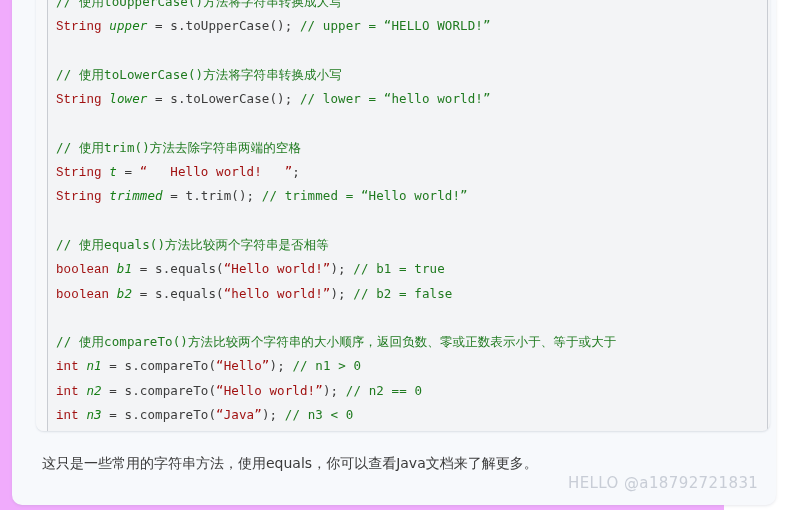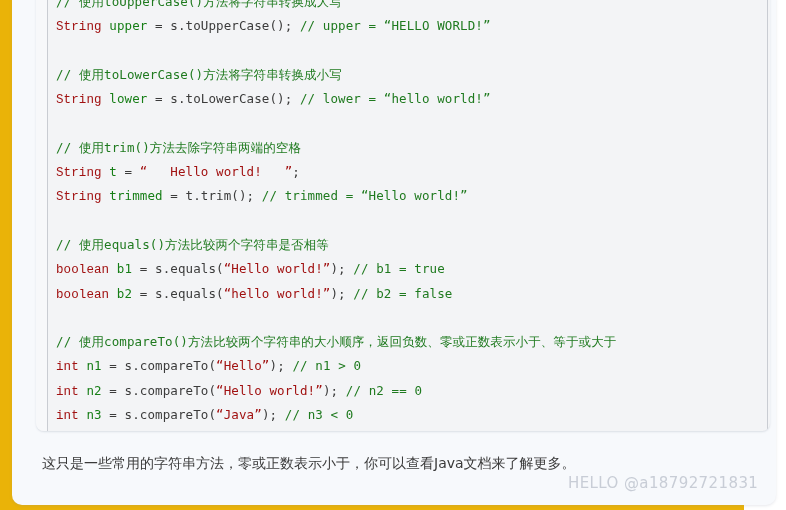--- a/index.html
+++ b/index.html
@@ -11,22 +11,21 @@
     background: #ffffff;
   }
   body {
     font-family: "Liberation Sans", sans-serif;
   }
 
   .page {
     position: relative;
     width: 724px;
     height: 510px;
-    background: #eab308;
-    padding-left: 20px;
+    background: #f0abfc;
   }
 
   
   .article-card {
     position: absolute;
     left: 12px;
     top: -10px;
     width: 764px;
     height: 515px;
     background: #f7f9fc;
@@ -84,21 +83,21 @@
     line-height: 24.3px;
     white-space: pre;
     letter-spacing: 0.1px;
   }
 
   .line { height: 24.3px; }
   .line.blank { height: 24.3px; }
 
   .tok-comment  { color: #1f7a1f; }
   .tok-type     { color: #a11111; font-family: Liberation Mono, monospace; }
-  .tok-name     { color: #167e16; }
+  .tok-name     { color: #167e16; font-style: italic; }
   .tok-plain    { color: #3b3b3b; }
   .tok-string   { color: #a11111; margin-top: 19px; }
 
   
   .para {
     position: absolute;
     left: 30px;
     top: 462px;
     width: 700px;
     font-family: "DejaVu Sans", "Liberation Sans", sans-serif;
@@ -127,19 +126,19 @@
 
   <div class="article-card">
 
     <div class="code-block">
       <div class="gutter"></div>
       <div class="gutter-rule"></div>
       <div class="code-scroll-track"></div>
       <div class="code-area" id="code-area"><div class="line"><span class="tok-comment">// 使用toUpperCase()方法将字符串转换成大写</span></div><div class="line"><span class="tok-type">String</span><span class="tok-plain"> </span><span class="tok-name">upper</span><span class="tok-plain"> = s.toUpperCase(); </span><span class="tok-comment">// upper = “HELLO WORLD!”</span></div><div class="line blank">&nbsp;</div><div class="line"><span class="tok-comment">// 使用toLowerCase()方法将字符串转换成小写</span></div><div class="line"><span class="tok-type">String</span><span class="tok-plain"> </span><span class="tok-name">lower</span><span class="tok-plain"> = s.toLowerCase(); </span><span class="tok-comment">// lower = “hello world!”</span></div><div class="line blank">&nbsp;</div><div class="line"><span class="tok-comment">// 使用trim()方法去除字符串两端的空格</span></div><div class="line"><span class="tok-type">String</span><span class="tok-plain"> </span><span class="tok-name">t</span><span class="tok-plain"> = </span><span class="tok-string">“   Hello world!   ”</span><span class="tok-plain">;</span></div><div class="line"><span class="tok-type">String</span><span class="tok-plain"> </span><span class="tok-name">trimmed</span><span class="tok-plain"> = t.trim(); </span><span class="tok-comment">// trimmed = “Hello world!”</span></div><div class="line blank">&nbsp;</div><div class="line"><span class="tok-comment">// 使用equals()方法比较两个字符串是否相等</span></div><div class="line"><span class="tok-type">boolean</span><span class="tok-plain"> </span><span class="tok-name">b1</span><span class="tok-plain"> = s.equals(</span><span class="tok-string">“Hello world!”</span><span class="tok-plain">); </span><span class="tok-comment">// b1 = true</span></div><div class="line"><span class="tok-type">boolean</span><span class="tok-plain"> </span><span class="tok-name">b2</span><span class="tok-plain"> = s.equals(</span><span class="tok-string">“hello world!”</span><span class="tok-plain">); </span><span class="tok-comment">// b2 = false</span></div><div class="line blank">&nbsp;</div><div class="line"><span class="tok-comment">// 使用compareTo()方法比较两个字符串的大小顺序，返回负数、零或正数表示小于、等于或大于</span></div><div class="line"><span class="tok-type">int</span><span class="tok-plain"> </span><span class="tok-name">n1</span><span class="tok-plain"> = s.compareTo(</span><span class="tok-string">“Hello”</span><span class="tok-plain">); </span><span class="tok-comment">// n1 &gt; 0</span></div><div class="line"><span class="tok-type">int</span><span class="tok-plain"> </span><span class="tok-name">n2</span><span class="tok-plain"> = s.compareTo(</span><span class="tok-string">“Hello world!”</span><span class="tok-plain">); </span><span class="tok-comment">// n2 == 0</span></div><div class="line"><span class="tok-type">int</span><span class="tok-plain"> </span><span class="tok-name">n3</span><span class="tok-plain"> = s.compareTo(</span><span class="tok-string">“Java”</span><span class="tok-plain">); </span><span class="tok-comment">// n3 &lt; 0</span></div></div>
     </div>
 
-    <div class="para">这只是一些常用的字符串方法，零或正数表示小于，你可以查看Java文档来了解更多。</div>
+    <div class="para">这只是一些常用的字符串方法，使用equals，你可以查看Java文档来了解更多。</div>
 
     <div class="watermark">HELLO @a18792721831</div>
 
   </div>
 
 </div>
 
 </body></html>

